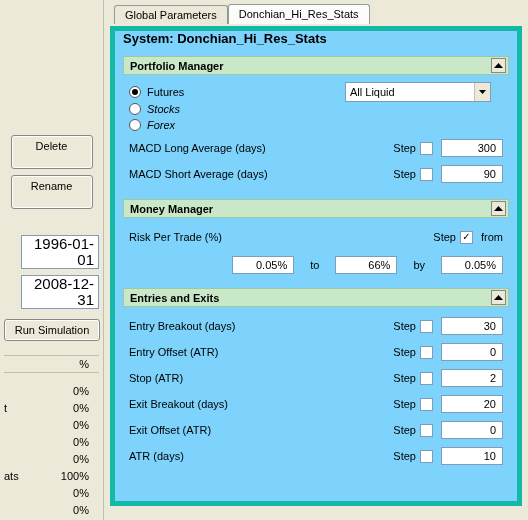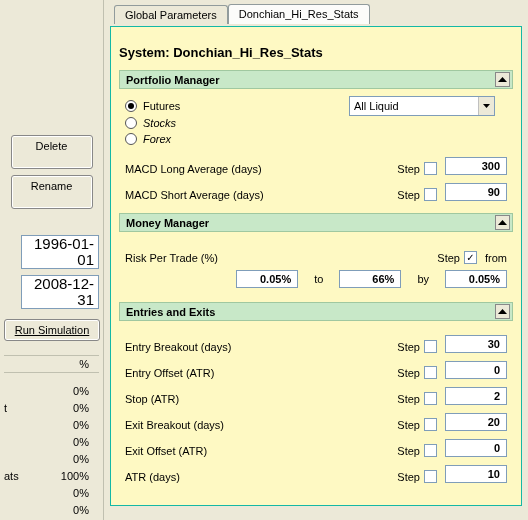--- a/index.html
+++ b/index.html
@@ -53,21 +53,20 @@
     width: 96px;
     height: 22px;
     margin-top: 10px;
     background: #ece9d8;
     border: 1px solid #888;
     border-radius: 3px;
     font-size: 11px;
     text-align: center;
     line-height: 20px;
     box-shadow: inset 0 0 0 1px #fff;
-    text-decoration: underline;
   }
   .pct-header {
     text-align: right;
     padding-right: 10px;
     margin-top: 14px;
     border-top: 1px solid #c0c0b0;
     border-bottom: 1px solid #c0c0b0;
     height: 18px;
     line-height: 16px;
   }
@@ -103,23 +102,23 @@
     background: #ece9d8;
     top: 1px;
     color: #000;
   }
   .tab.active {
     background: #fcfcfa;
     z-index: 2;
     padding-bottom: 4px;
   }
   .tab-panel {
-    border: 1px solid #14b8a6;
-    background: #fef9c3;
-    padding: 18px 8px;
+    border: 5px solid #14b8a6;
+    background: #7dd3fc;
+    padding: 0 8px;
     min-height: 480px;
   }
   .system-title {
     font-weight: bold;
     font-size: 13px;
     margin-bottom: 8px;
   }
   .section-header {
     background: #c8e8c8;
     border: 1px solid #a0c8a0;
@@ -163,33 +162,33 @@
   }
   .dropdown .dd-btn {
     margin-left: auto;
     width: 16px; height: 18px;
     background: #ece9d8;
     border-left: 1px solid #c0c0c0;
     display: flex; align-items: center; justify-content: center;
   }
   .param-row {
     display: flex;
-    align-items: flex-end;
+    align-items: center;
     height: 26px;
   }
   .param-label { flex: 1; }
   .step-lbl { margin-right: 4px; }
   .chk {
     width: 13px; height: 13px; border: 1px solid #7f9db9; background: #fff;
     margin-right: 8px; display: inline-flex; align-items: center; justify-content: center;
   }
   .chk.checked::after { content: "✓"; font-size: 10px; line-height: 10px; }
   .val-input {
     width: 62px; height: 18px; border: 1px solid #7f9db9; background: #fff;
-    text-align: right; padding: 0 6px 0 0; line-height: 16px; font-size: 11px; font-weight: bold;
+    text-align: right; padding: 0 6px 0 0; line-height: 16px; font-size: 11px;
   }
   .risk-row2 {
     display: flex; align-items: center; justify-content: flex-end;
     gap: 16px; margin-top: 4px; height: 22px;
   }
   .first-radio-row { position: relative; height: 22px; display:flex; align-items:center;}
 </style>
 </head>
 <body>
 

